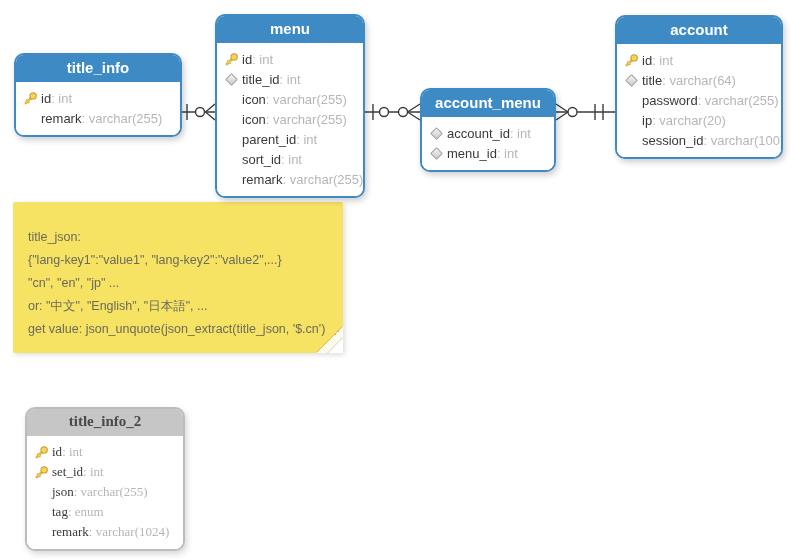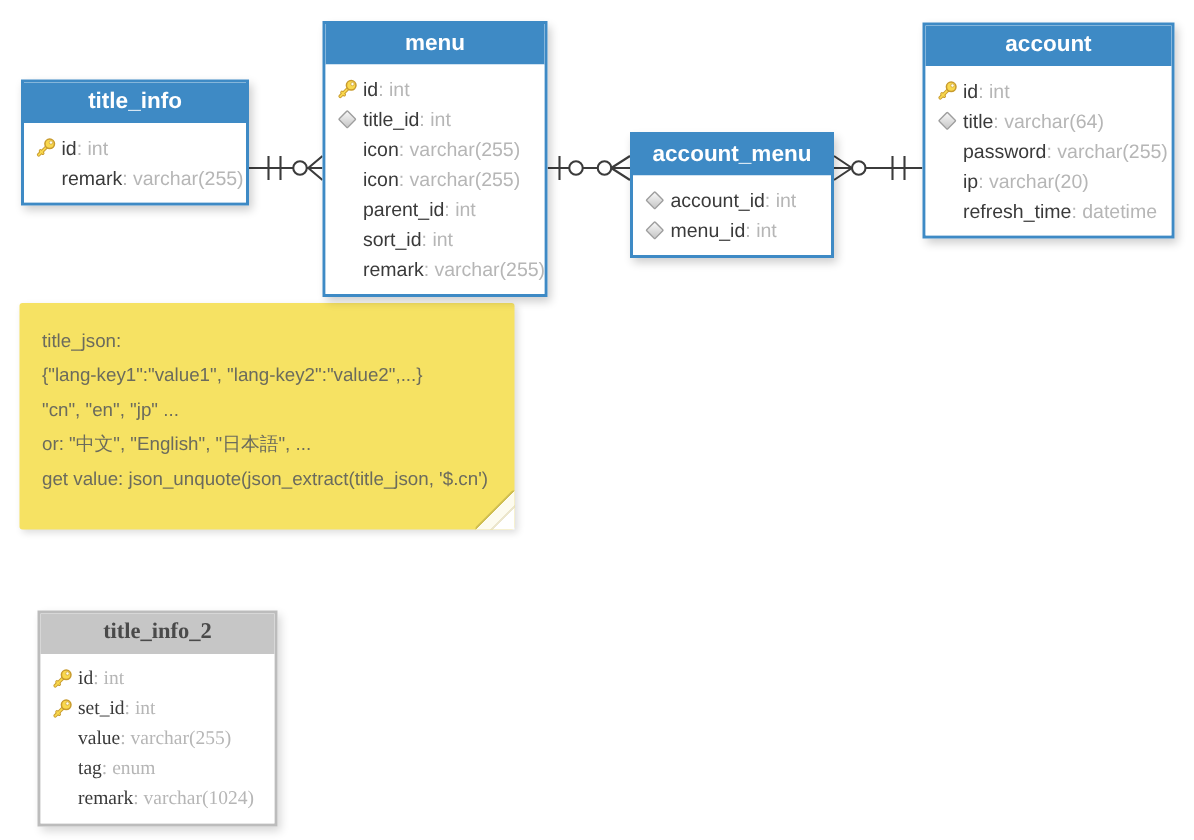--- a/index.html
+++ b/index.html
@@ -10,21 +10,21 @@
   .canvas { position:absolute; inset:0; }
 
   
   .connectors { position:absolute; left:0; top:0; z-index:0; }
   .connectors line, .connectors path { stroke:var(--connector,#3b3b3b); stroke-width:1.4; fill:none; }
   .connectors circle { stroke:var(--connector,#3b3b3b); stroke-width:1.4; fill:#ffffff; }
 
   
   .etable {
     position:absolute; z-index:2; background:#fff;
-    border:2px solid var(--header-blue,#3e8ac5); border-radius:0;
+    border:2px solid var(--header-blue,#3e8ac5); border-radius:10px;
     box-shadow:2px 3px 6px rgba(0,0,0,0.20); overflow:hidden; box-sizing:border-box;
   }
   .thead {
     background:var(--header-blue,#3e8ac5); color:#ffffff; font-size:15px; font-weight:bold;
     text-align:center; padding:4px 4px 6px 4px; cursor:move;
   }
   .etable.gray { border-color:#bcbcbc; box-shadow:2px 3px 6px rgba(0,0,0,0.16); }
   .etable.gray .thead { background:var(--header-gray,#c6c6c6); color:var(--header-gray-text,#4a4a4a); }
   .tbody { padding:6px 7px 7px 7px; background:#fff; }
   .trow { display:flex; align-items:center; height:20px; font-size:13px; white-space:nowrap;text-align:center; }
@@ -33,21 +33,21 @@
     width:7px; height:7px; margin-left:3px; transform:rotate(45deg); border-radius:1px;
     background:linear-gradient(135deg,#f6f6f6,#c8c8c8); border:1px solid #9e9e9e;
   }
   .fname { color:var(--field-name,#3a3a3a); }
   .ftype { color:var(--field-type,#b6b6b6); }
 
   
   .note {
     position:absolute; left:13px; top:202px; width:330px; height:151px; z-index:1;
     background:var(--note-bg,#f6e263); color:var(--note-text,#6b6b5d);
-    font-size:12.5px; padding:12px 8px 0 15px; box-sizing:border-box; border-radius:2px;
+    font-size:12.5px; padding:22px 8px 0 15px; box-sizing:border-box; border-radius:2px;
     box-shadow:2px 2px 5px rgba(0,0,0,0.13);
   }
   .note-line { margin:4px 0; line-height:19px; }
   .note-fold {
     position:absolute; right:0; bottom:0; width:26px; height:26px;
     background:linear-gradient(135deg,
       rgba(0,0,0,0)   0 46%,
       rgba(90,80,20,0.25) 48% 50%,
       #fdfbee 50% 68%,
       #ece6cc 68% 73%,
@@ -76,21 +76,21 @@
     </g>
     <g>
       <line x1="556" y1="112" x2="615" y2="112"></line>
       <path d="M568 112 L556 104 M568 112 L556 120"></path>
       <circle cx="572.5" cy="112" r="4.5"></circle>
       <line x1="595" y1="104" x2="595" y2="120"></line>
       <line x1="603" y1="104" x2="603" y2="120"></line>
     </g>
   </svg>
 
-  <div class="etable" style="left:14px; top:53px; width:152px;">
+  <div class="etable" style="left:14px; top:53px; width:168px;">
     <div class="thead">title_info</div>
     <div class="tbody">
         <div class="trow">
           <span class="ficon">
             <svg width="15" height="15" viewBox="0 0 16 16" aria-hidden="true">
               <path d="M8.4 7.6 L3 13" stroke="#c89b2e" stroke-width="2.6" stroke-linecap="round"></path>
               <path d="M4.2 10.2 L5.9 11.9" stroke="#c89b2e" stroke-width="2.4" stroke-linecap="round"></path>
               <path d="M8.4 7.6 L3 13" stroke="#f9d84e" stroke-width="1.2" stroke-linecap="round"></path>
               <path d="M4.2 10.2 L5.9 11.9" stroke="#f9d84e" stroke-width="1.1" stroke-linecap="round"></path>
               <circle cx="10.8" cy="5.2" r="3.4" fill="#f9d84e" stroke="#c89b2e" stroke-width="1.1"></circle>
@@ -209,22 +209,22 @@
           <span class="fname">password</span>
           <span class="ftype">: varchar(255)</span>
         </div>
         <div class="trow">
           <span class="ficon"></span>
           <span class="fname">ip</span>
           <span class="ftype">: varchar(20)</span>
         </div>
         <div class="trow">
           <span class="ficon"></span>
-          <span class="fname">refresh_time</span>
-          <span class="ftype">: datetime</span>
+          <span class="fname">session_id</span>
+          <span class="ftype">: varchar(100)</span>
         </div>
       </div>
   </div>
 
   <div class="etable gray" style="left:25px; top:407px; width:160px;font-family:Liberation Serif, serif;">
     <div class="thead">title_info_2</div>
     <div class="tbody">
         <div class="trow">
           <span class="ficon">
             <svg width="15" height="15" viewBox="0 0 16 16" aria-hidden="true">
@@ -248,21 +248,21 @@
               <path d="M4.2 10.2 L5.9 11.9" stroke="#f9d84e" stroke-width="1.1" stroke-linecap="round"></path>
               <circle cx="10.8" cy="5.2" r="3.4" fill="#f9d84e" stroke="#c89b2e" stroke-width="1.1"></circle>
               <circle cx="11.7" cy="4.3" r="1.2" fill="#fffdf0" stroke="#c89b2e" stroke-width="0.5"></circle>
             </svg>
           </span>
           <span class="fname">set_id</span>
           <span class="ftype">: int</span>
         </div>
         <div class="trow">
           <span class="ficon"></span>
-          <span class="fname">value</span>
+          <span class="fname">json</span>
           <span class="ftype">: varchar(255)</span>
         </div>
         <div class="trow">
           <span class="ficon"></span>
           <span class="fname">tag</span>
           <span class="ftype">: enum</span>
         </div>
         <div class="trow">
           <span class="ficon"></span>
           <span class="fname">remark</span>

